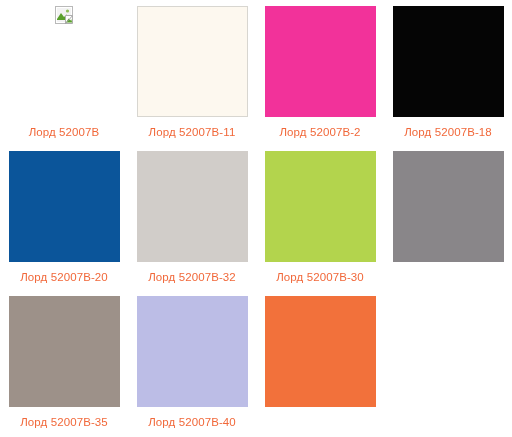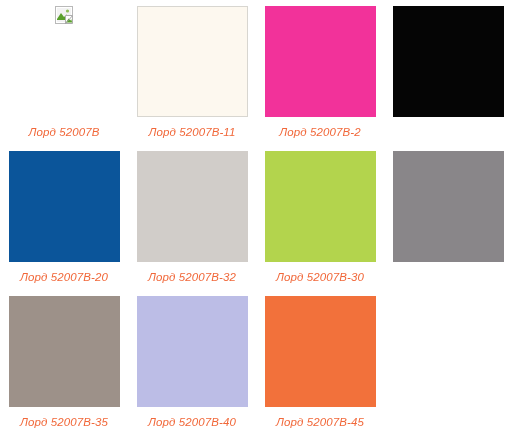--- a/index.html
+++ b/index.html
@@ -57,21 +57,20 @@
     height: 18px;
     display: block;
   }
   .swatch-label {
     margin-top: 8px;
     font-size: 11.5px;
     line-height: 14px;
     color: #f1683a;
     white-space: nowrap;
     letter-spacing: 0.1px;
-    font-style: italic;
   }
 </style>
 </head>
 <body style="background: rgb(255, 255, 255);">
 
 <div id="swatch-grid">
     <div class="swatch-cell">
       <div class="swatch-chip missing">
         <svg class="broken-img" viewBox="0 0 18 18">
           <rect x="0.5" y="0.5" width="17" height="17" fill="#ffffff" stroke="#b9b9b9" stroke-width="1"></rect>
@@ -89,20 +88,21 @@
     <div class="swatch-cell">
       <div class="swatch-chip bordered" style="background-color: rgb(253, 248, 239);"></div>
       <div class="swatch-label" style="color: rgb(241, 104, 58);">Лорд 52007В-11</div>
     </div>
     <div class="swatch-cell">
       <div class="swatch-chip" style="background-color: rgb(242, 50, 154);"></div>
       <div class="swatch-label" style="color: rgb(241, 104, 58);">Лорд 52007В-2</div>
     </div>
     <div class="swatch-cell">
       <div class="swatch-chip" style="background-color: rgb(5, 5, 5);"></div>
+      <div class="swatch-label" style="color: rgb(241, 104, 58);">Лорд 52007В-18</div>
     </div>
     <div class="swatch-cell">
       <div class="swatch-chip" style="background-color: rgb(11, 85, 154);"></div>
       <div class="swatch-label" style="color: rgb(241, 104, 58);">Лорд 52007В-20</div>
     </div>
     <div class="swatch-cell">
       <div class="swatch-chip" style="background-color: rgb(209, 205, 201);"></div>
       <div class="swatch-label" style="color: rgb(241, 104, 58);">Лорд 52007В-32</div>
     </div>
     <div class="swatch-cell">
@@ -115,15 +115,14 @@
     <div class="swatch-cell">
       <div class="swatch-chip" style="background-color: rgb(157, 145, 137);"></div>
       <div class="swatch-label" style="color: rgb(241, 104, 58);">Лорд 52007В-35</div>
     </div>
     <div class="swatch-cell">
       <div class="swatch-chip" style="background-color: rgb(188, 189, 230);"></div>
       <div class="swatch-label" style="color: rgb(241, 104, 58);">Лорд 52007В-40</div>
     </div>
     <div class="swatch-cell">
       <div class="swatch-chip" style="background-color: rgb(242, 113, 59);"></div>
-      <div class="swatch-label" style="color: rgb(241, 104, 58);">Лорд 52007В-45</div>
     </div>
   </div>
 
 </body></html>

